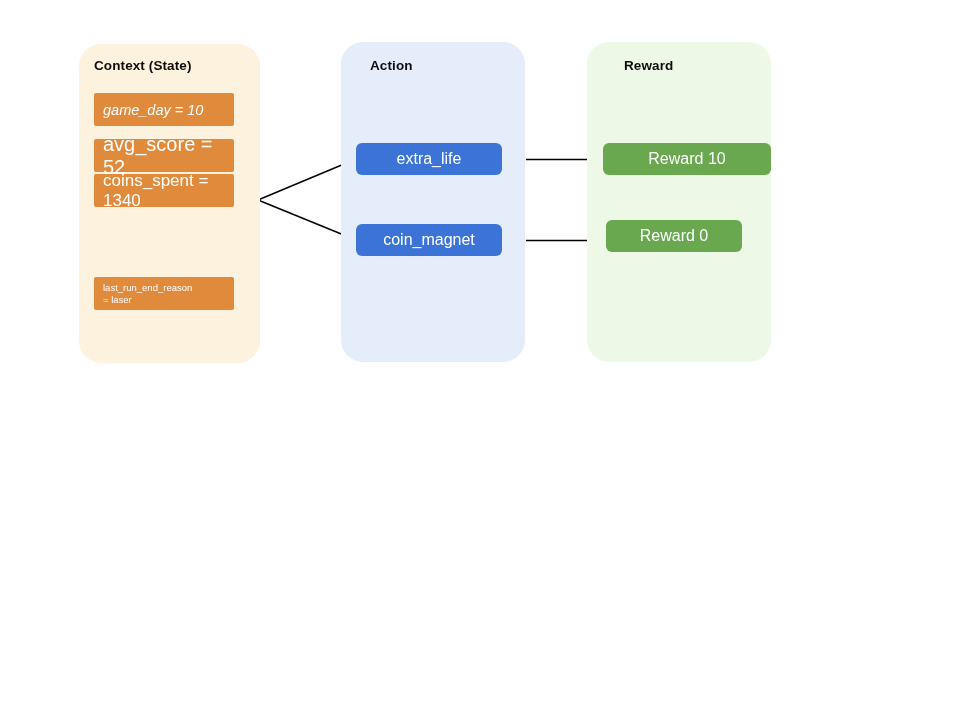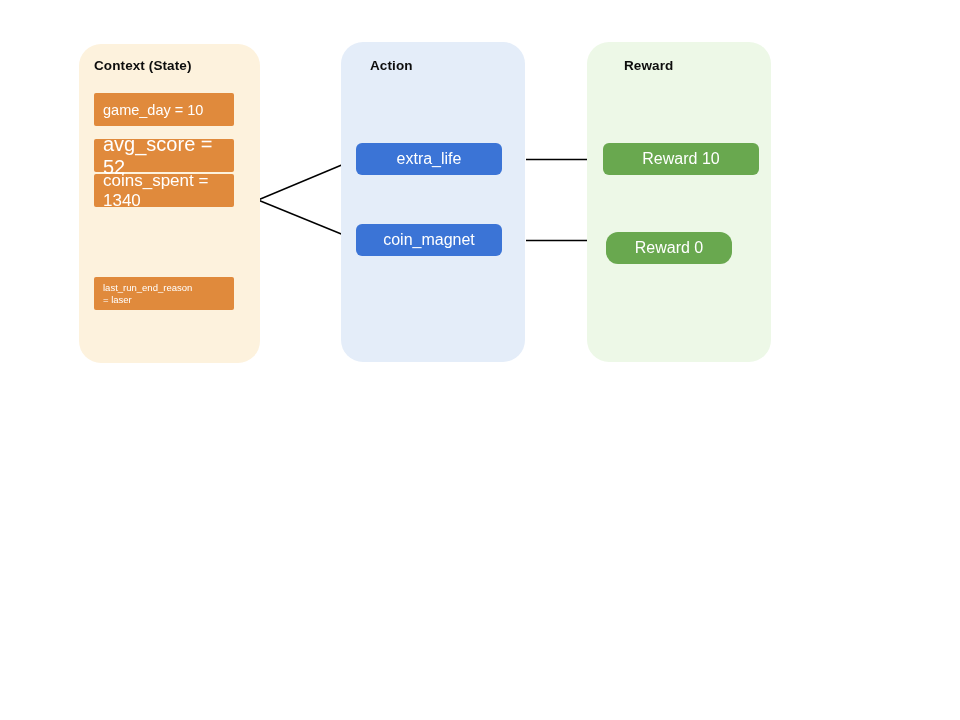--- a/index.html
+++ b/index.html
@@ -63,21 +63,21 @@
 
   .chip-context {
     left: 94px;
     width: 140px;
     height: 33px;
     background: #e08a3c;
     border-radius: 2px;
     padding-left: 9px;
     justify-content: flex-start;
   }
-  .chip-context.c0 { top: 93px;  font-size: 14.5px; }
+  .chip-context.c0 { top: 93px;  font-size: 14.5px; font-style: italic; }
   .chip-context.c1 { top: 139px; font-size: 20px; }
   .chip-context.c2 { top: 174px; font-size: 17px; }
   .chip-context.c3 { top: 230px; font-size: 10.5px; }
   .chip-context.c4 {
     top: 277px;
     font-size: 9.5px;
     line-height: 11.5px;
     align-items: center;
   }
 
@@ -93,22 +93,22 @@
   .chip-action.a0 { top: 143px; }
   .chip-action.a1 { top: 224px; }
 
   .chip-reward {
     height: 32px;
     background: #69a84f;
     border-radius: 6px;
     justify-content: center;
     font-size: 16px;
   }
-  .chip-reward.r0 { left: 603px; top: 143px; width: 156px; }
-  .chip-reward.r1 { left: 606px; top: 232px; width: 126px; border-radius: 12px; }
+  .chip-reward.r0 { left: 603px; top: 143px; width: 168px; }
+  .chip-reward.r1 { left: 606px; top: 220px; width: 136px; }
 
   
   #connectors {
     position: absolute;
     left: 0; top: 0;
     width: 960px; height: 720px;
     pointer-events: none;
   }
 </style>
 </head>

